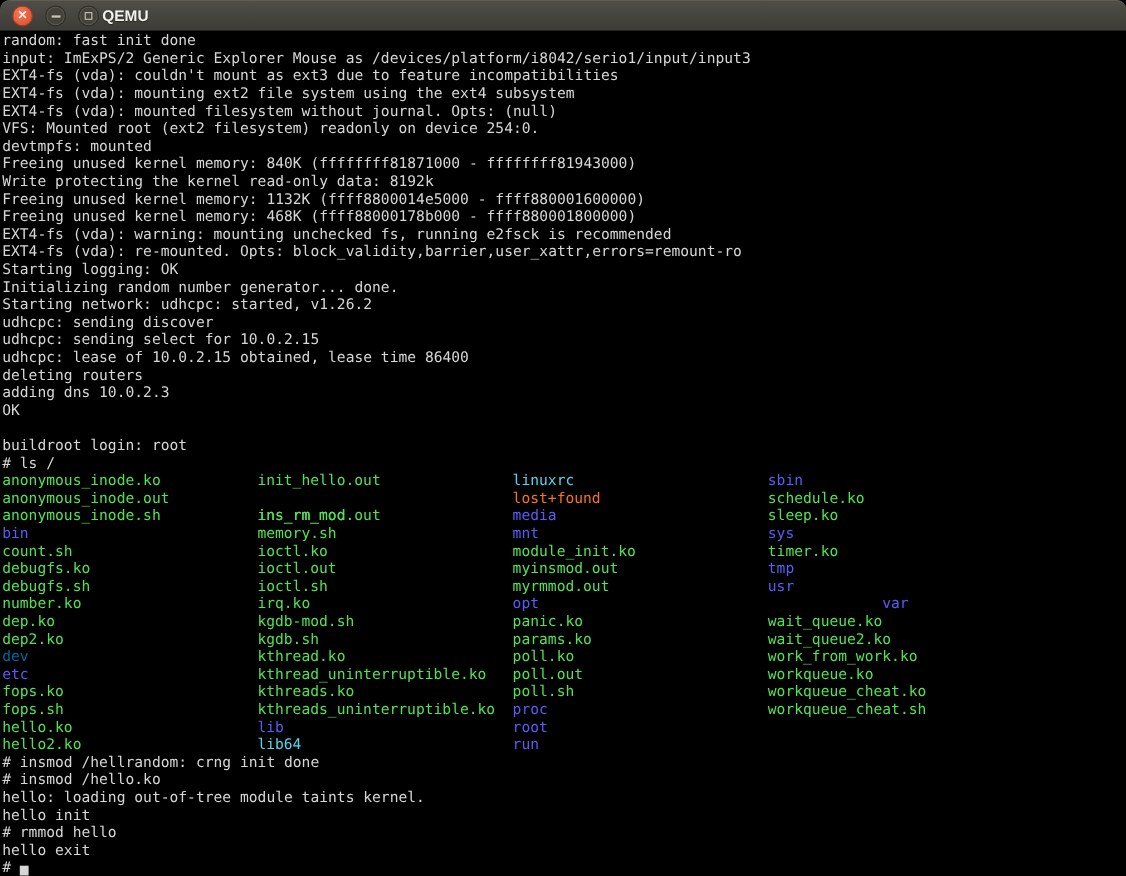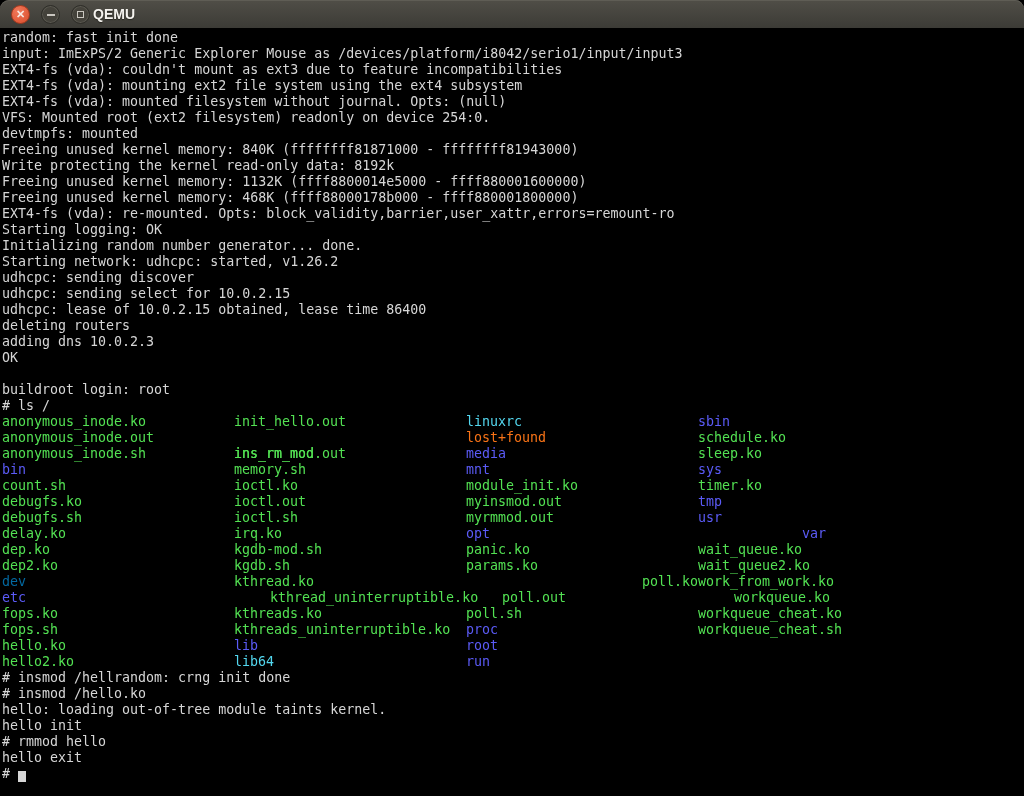--- a/index.html
+++ b/index.html
@@ -58,45 +58,46 @@
       <div class="tline">input: ImExPS/2 Generic Explorer Mouse as /devices/platform/i8042/serio1/input/input3</div>
       <div class="tline">EXT4-fs (vda): couldn't mount as ext3 due to feature incompatibilities</div>
       <div class="tline">EXT4-fs (vda): mounting ext2 file system using the ext4 subsystem</div>
       <div class="tline">EXT4-fs (vda): mounted filesystem without journal. Opts: (null)</div>
       <div class="tline">VFS: Mounted root (ext2 filesystem) readonly on device 254:0.</div>
       <div class="tline">devtmpfs: mounted</div>
       <div class="tline">Freeing unused kernel memory: 840K (ffffffff81871000 - ffffffff81943000)</div>
       <div class="tline">Write protecting the kernel read-only data: 8192k</div>
       <div class="tline">Freeing unused kernel memory: 1132K (ffff8800014e5000 - ffff880001600000)</div>
       <div class="tline">Freeing unused kernel memory: 468K (ffff88000178b000 - ffff880001800000)</div>
+      <div class="tline">EXT4-fs (vda): warning: mounting unchecked fs, running e2fsck is recommended</div>
       <div class="tline">EXT4-fs (vda): re-mounted. Opts: block_validity,barrier,user_xattr,errors=remount-ro</div>
       <div class="tline">Starting logging: OK</div>
       <div class="tline">Initializing random number generator... done.</div>
       <div class="tline">Starting network: udhcpc: started, v1.26.2</div>
       <div class="tline">udhcpc: sending discover</div>
       <div class="tline">udhcpc: sending select for 10.0.2.15</div>
       <div class="tline">udhcpc: lease of 10.0.2.15 obtained, lease time 86400</div>
       <div class="tline">deleting routers</div>
       <div class="tline">adding dns 10.0.2.3</div>
       <div class="tline">OK</div>
       <div class="tline"></div>
       <div class="tline">buildroot login: root</div>
       <div class="tline"># ls /</div>
       <div class="tline"><span class="ls-col" style="color: rgb(83, 225, 83);">anonymous_inode.ko</span><span class="ls-col" style="color: rgb(83, 225, 83);">init_hello.out</span><span class="ls-col" style="color: rgb(83, 215, 239);">linuxrc</span><span class="ls-col" style="color: rgb(91, 91, 247);">sbin</span></div>
       <div class="tline"><span class="ls-col" style="color: rgb(83, 225, 83);">anonymous_inode.out</span><span class="ls-col" style="color: rgb(83, 225, 83); margin-top: 16px;">ins_rm_mod</span><span class="ls-col" style="color: #f97316;">lost+found</span><span class="ls-col" style="color: rgb(83, 225, 83);">schedule.ko</span></div>
       <div class="tline"><span class="ls-col" style="color: rgb(83, 225, 83);">anonymous_inode.sh</span><span class="ls-col" style="color: rgb(83, 225, 83);">ins_rm_mod.out</span><span class="ls-col" style="color: rgb(91, 91, 247);">media</span><span class="ls-col" style="color: rgb(83, 225, 83);">sleep.ko</span></div>
       <div class="tline"><span class="ls-col" style="color: rgb(91, 91, 247);">bin</span><span class="ls-col" style="color: rgb(83, 225, 83);">memory.sh</span><span class="ls-col" style="color: rgb(91, 91, 247);">mnt</span><span class="ls-col" style="color: rgb(91, 91, 247);">sys</span></div>
       <div class="tline"><span class="ls-col" style="color: rgb(83, 225, 83);">count.sh</span><span class="ls-col" style="color: rgb(83, 225, 83);">ioctl.ko</span><span class="ls-col" style="color: rgb(83, 225, 83);">module_init.ko</span><span class="ls-col" style="color: rgb(83, 225, 83);">timer.ko</span></div>
       <div class="tline"><span class="ls-col" style="color: rgb(83, 225, 83);">debugfs.ko</span><span class="ls-col" style="color: rgb(83, 225, 83);">ioctl.out</span><span class="ls-col" style="color: rgb(83, 225, 83);">myinsmod.out</span><span class="ls-col" style="color: rgb(91, 91, 247);">tmp</span></div>
       <div class="tline"><span class="ls-col" style="color: rgb(83, 225, 83);">debugfs.sh</span><span class="ls-col" style="color: rgb(83, 225, 83);">ioctl.sh</span><span class="ls-col" style="color: rgb(83, 225, 83);">myrmmod.out</span><span class="ls-col" style="color: rgb(91, 91, 247);">usr</span></div>
-      <div class="tline"><span class="ls-col" style="color: rgb(83, 225, 83);">delay.ko</span><span class="ls-col" style="color: rgb(83, 225, 83);">irq.ko</span><span class="ls-col" style="color: rgb(91, 91, 247);">opt</span><span class="ls-col" style="color: rgb(91, 91, 247); text-align: center;">var</span></div>
+      <div class="tline"><span class="ls-col" style="color: rgb(83, 225, 83);">number.ko</span><span class="ls-col" style="color: rgb(83, 225, 83);">irq.ko</span><span class="ls-col" style="color: rgb(91, 91, 247);">opt</span><span class="ls-col" style="color: rgb(91, 91, 247); text-align: center;">var</span></div>
       <div class="tline"><span class="ls-col" style="color: rgb(83, 225, 83);">dep.ko</span><span class="ls-col" style="color: rgb(83, 225, 83);">kgdb-mod.sh</span><span class="ls-col" style="color: rgb(83, 225, 83);">panic.ko</span><span class="ls-col" style="color: rgb(83, 225, 83);">wait_queue.ko</span></div>
       <div class="tline"><span class="ls-col" style="color: rgb(83, 225, 83);">dep2.ko</span><span class="ls-col" style="color: rgb(83, 225, 83);">kgdb.sh</span><span class="ls-col" style="color: rgb(83, 225, 83);">params.ko</span><span class="ls-col" style="color: rgb(83, 225, 83);">wait_queue2.ko</span></div>
-      <div class="tline"><span class="ls-col" style="color: #0369a1;">dev</span><span class="ls-col" style="color: rgb(83, 225, 83);">kthread.ko</span><span class="ls-col" style="color: rgb(83, 225, 83); text-align: right;">poll.ko</span><span class="ls-col" style="color: rgb(83, 225, 83);">work_from_work.ko</span></div>
-      <div class="tline"><span class="ls-col" style="color: rgb(91, 91, 247);">etc</span><span class="ls-col" style="color: rgb(83, 225, 83); margin-left: 36px;">kthread_uninterruptible.ko</span><span class="ls-col" style="color: rgb(83, 225, 83);">poll.out</span><span class="ls-col" style="color: rgb(83, 225, 83);">workqueue.ko</span></div>
+      <div class="tline"><span class="ls-col" style="color: #0369a1;">dev</span><span class="ls-col" style="color: rgb(83, 225, 83);">kthread.ko</span><span class="ls-col" style="color: rgb(83, 225, 83);">poll.ko</span><span class="ls-col" style="color: rgb(83, 225, 83);">work_from_work.ko</span></div>
+      <div class="tline"><span class="ls-col" style="color: rgb(91, 91, 247);">etc</span><span class="ls-col" style="color: rgb(83, 225, 83);">kthread_uninterruptible.ko</span><span class="ls-col" style="color: rgb(83, 225, 83);">poll.out</span><span class="ls-col" style="color: rgb(83, 225, 83);">workqueue.ko</span></div>
       <div class="tline"><span class="ls-col" style="color: rgb(83, 225, 83);">fops.ko</span><span class="ls-col" style="color: rgb(83, 225, 83);">kthreads.ko</span><span class="ls-col" style="color: rgb(83, 225, 83);">poll.sh</span><span class="ls-col" style="color: rgb(83, 225, 83);">workqueue_cheat.ko</span></div>
       <div class="tline"><span class="ls-col" style="color: rgb(83, 225, 83);">fops.sh</span><span class="ls-col" style="color: rgb(83, 225, 83);">kthreads_uninterruptible.ko</span><span class="ls-col" style="color: rgb(91, 91, 247);">proc</span><span class="ls-col" style="color: rgb(83, 225, 83);">workqueue_cheat.sh</span></div>
       <div class="tline"><span class="ls-col" style="color: rgb(83, 225, 83);">hello.ko</span><span class="ls-col" style="color: rgb(91, 91, 247);">lib</span><span class="ls-col" style="color: rgb(91, 91, 247);">root</span></div>
       <div class="tline"><span class="ls-col" style="color: rgb(83, 225, 83);">hello2.ko</span><span class="ls-col" style="color: rgb(83, 215, 239);">lib64</span><span class="ls-col" style="color: rgb(91, 91, 247);">run</span></div>
       <div class="tline"># insmod /hellrandom: crng init done</div>
       <div class="tline"># insmod /hello.ko</div>
       <div class="tline">hello: loading out-of-tree module taints kernel.</div>
       <div class="tline">hello init</div>
       <div class="tline"># rmmod hello</div>
       <div class="tline">hello exit</div>

